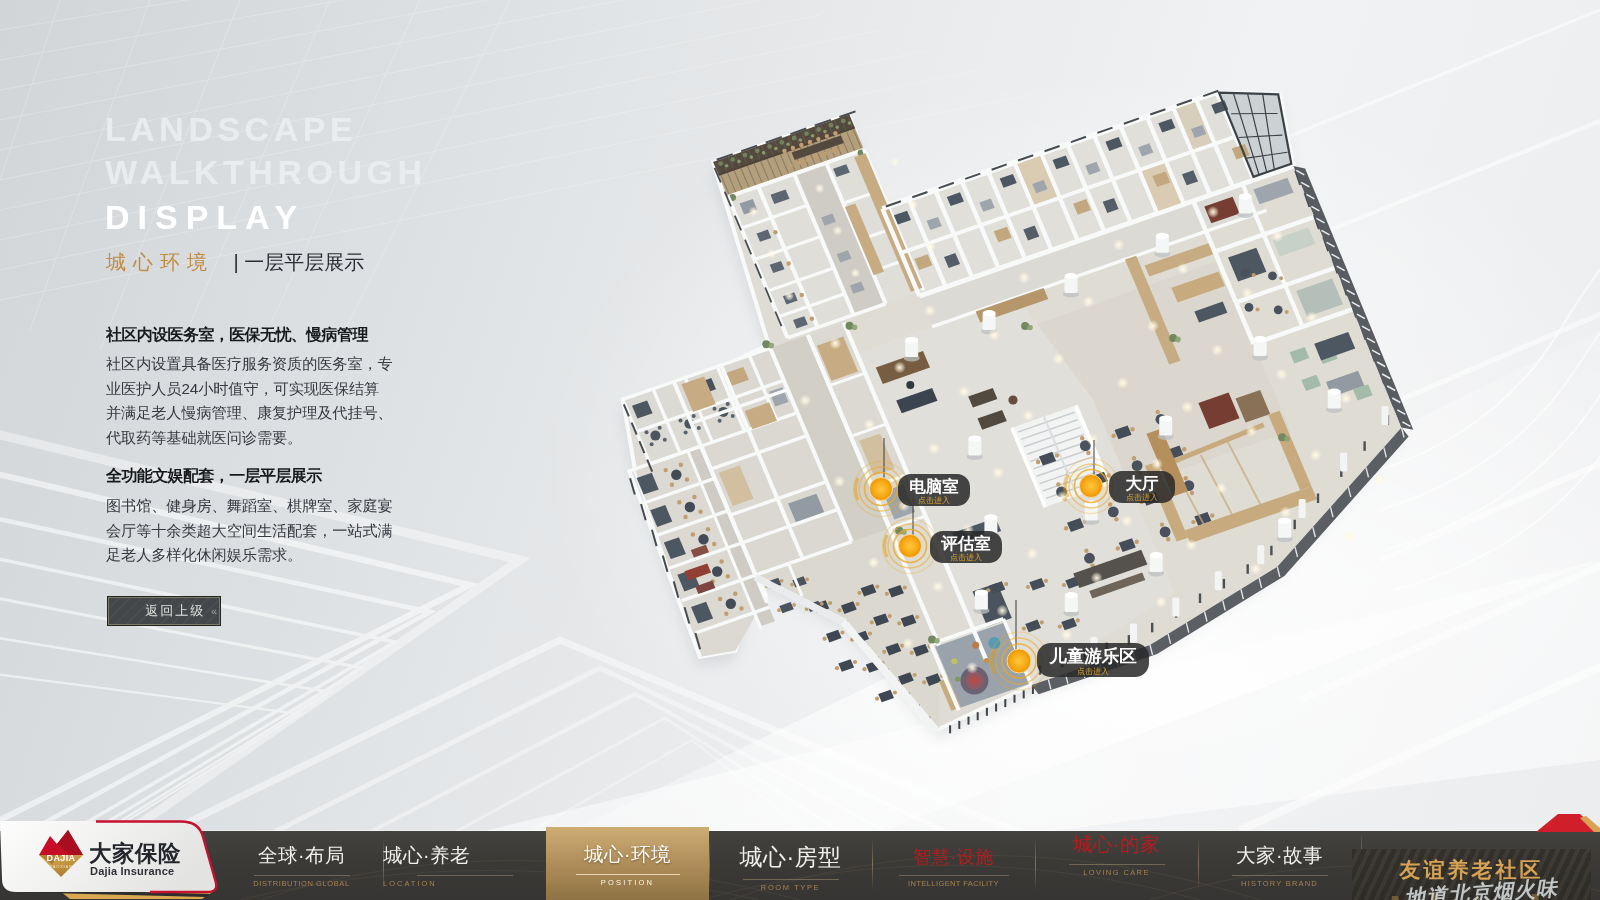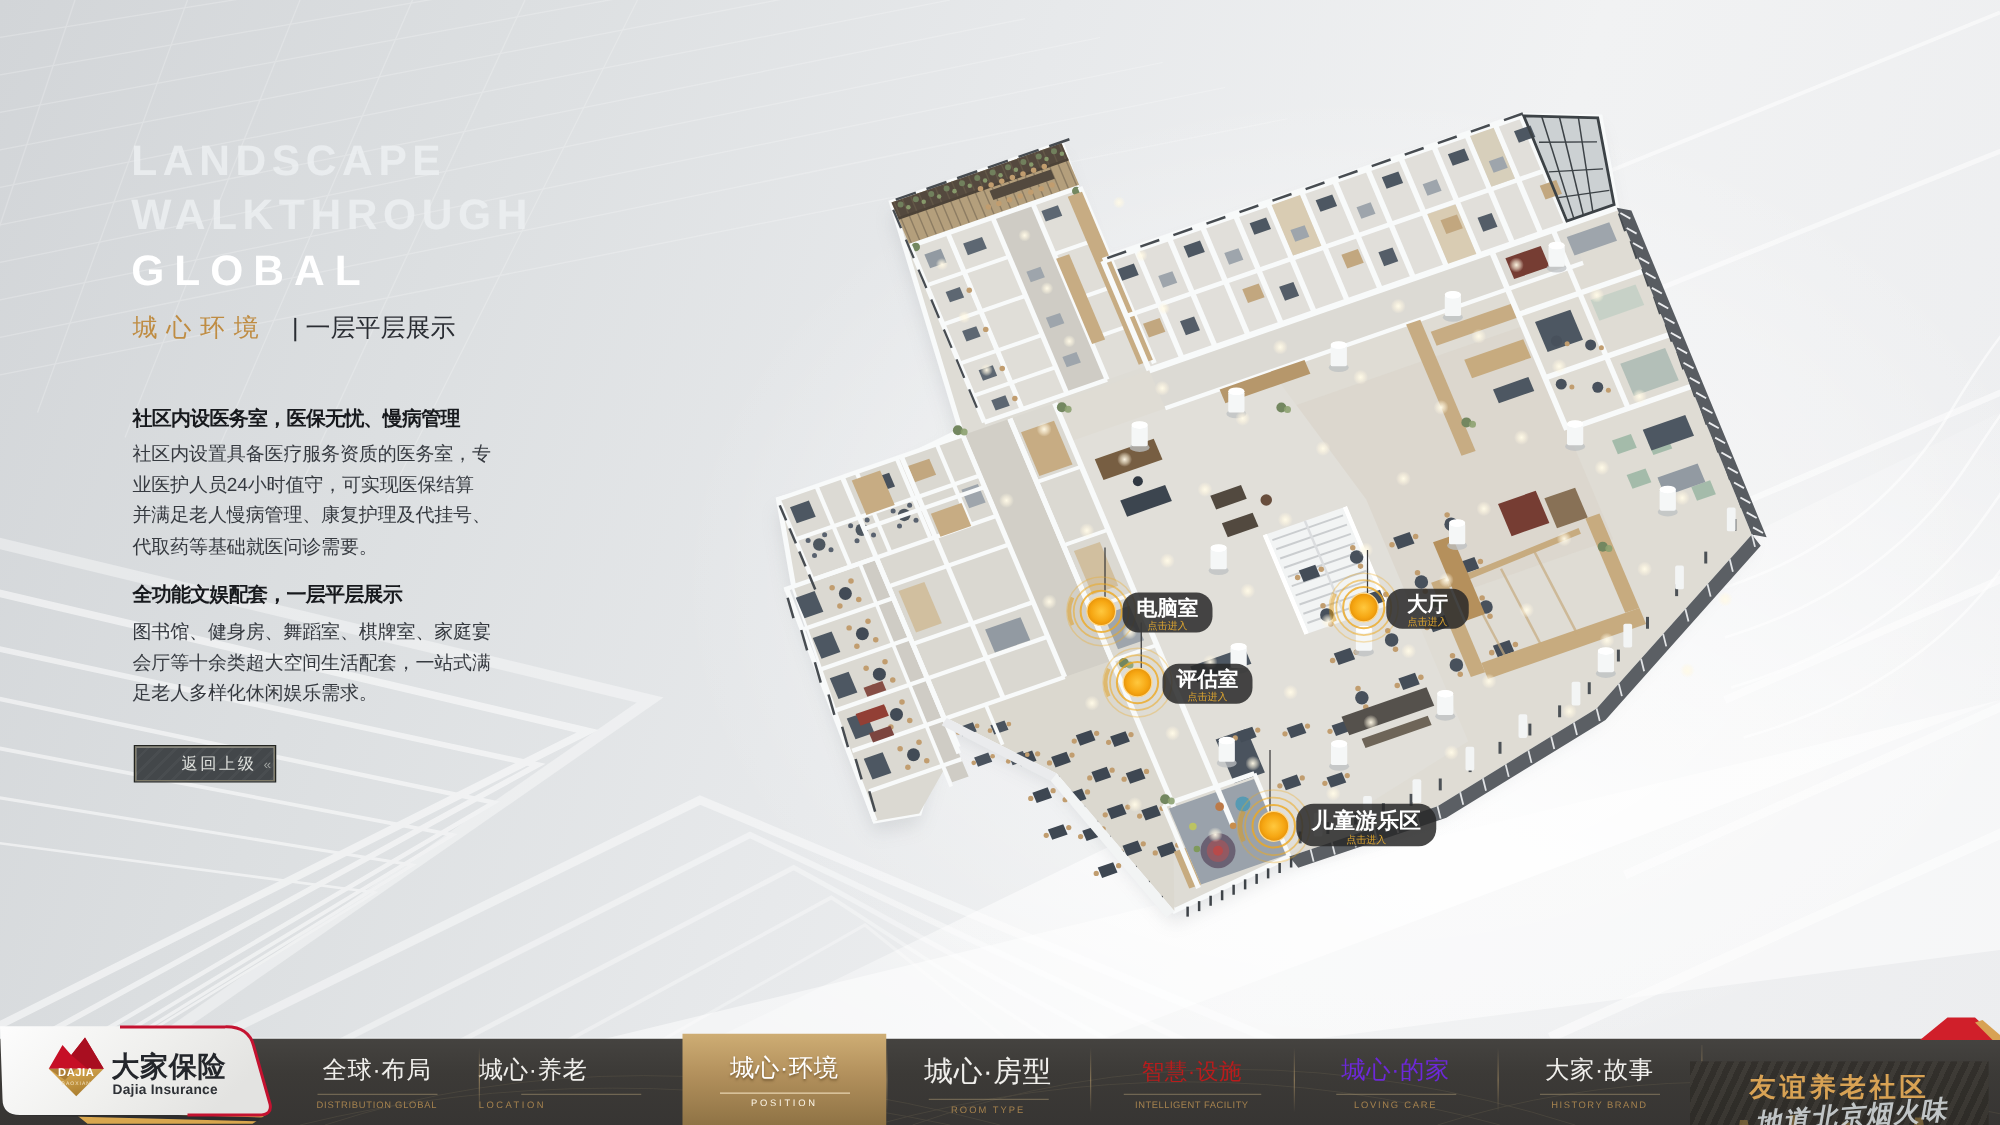--- a/index.html
+++ b/index.html
@@ -81,21 +81,21 @@
     <path d="M1380,470 Q1500,430 1560,330 T1640,240" stroke-width="2"></path>
     <path d="M1380,510 Q1510,470 1575,370 T1650,280" stroke-width="2"></path>
     <path d="M1385,550 Q1520,510 1590,410 T1660,320" stroke-width="2"></path>
     <path d="M1395,590 Q1535,550 1605,450 T1670,360" stroke-width="2"></path>
   </g>
 </svg>
 
 <div class="abs" style="left:105px;top:108px;color:#eef1f3;font-size:34px;font-weight:bold;letter-spacing:4.5px;line-height:43px;opacity:0.8">
   LANDSCAPE<br>WALKTHROUGH
 </div>
-<div class="abs" style="left:105px;top:198px;color:#ffffff;font-size:34px;font-weight:bold;letter-spacing:8px;">GLOBAL</div>
+<div class="abs" style="left:105px;top:198px;color:#ffffff;font-size:34px;font-weight:bold;letter-spacing:8px;">DISPLAY</div>
 
 <div class="abs" style="left:106px;top:249px;font-size:20px;font-weight:normal;">
   <span style="color:#bf8c42;letter-spacing:7px;">城心环境</span>
   <span style="color:#2a2d33;margin-left:14px;">| 一层平层展示</span>
 </div>
 
 <div class="abs" style="left:106px;top:325px;font-size:16px;font-weight:bold;color:#17191d;letter-spacing:-0.6px;">社区内设医务室，医保无忧、慢病管理</div>
 
 <div class="abs" style="left:106px;top:352px;font-size:15.2px;color:#363a40;line-height:24.6px;letter-spacing:-0.1px;white-space:nowrap;">社区内设置具备医疗服务资质的医务室，专<br>业医护人员24小时值守，可实现医保结算<br>并满足老人慢病管理、康复护理及代挂号、<br>代取药等基础就医问诊需要。</div>
 
@@ -999,21 +999,21 @@
   <div style="margin-top:3px;font-size:7.5px;color:#a5824e;letter-spacing:1.6px;">ROOM TYPE</div>
 </div>
 
 <div class="abs" style="left:872px;top:831px;width:163px;height:69px;text-align:center;">
   <div style="margin-top:14px;font-size:18px;color:#b91c1c;letter-spacing:0.5px;">智慧·设施</div>
   <div style="margin:6px auto 0;width:110px;border-top:1px solid rgba(180,160,120,0.45);"></div>
   <div style="margin-top:3px;font-size:7.5px;color:#a5824e;letter-spacing:0.4px;">INTELLIGENT FACILITY</div>
 </div>
 
 <div class="abs" style="left:1035px;top:831px;width:163px;height:69px;text-align:center;">
-  <div style="margin-top:11px;font-size:19.5px;color:#6d28d9;letter-spacing:0.5px;">城心·的家</div>
+  <div style="font-size:19.5px;color:#b91c1c;letter-spacing:0.5px;">城心·的家</div>
   <div style="margin:6px auto 0;width:96px;border-top:1px solid rgba(180,160,120,0.45);"></div>
   <div style="margin-top:3px;font-size:7.5px;color:#a5824e;letter-spacing:1.4px;">LOVING CARE</div>
 </div>
 
 <div class="abs" style="left:1198px;top:831px;width:163px;height:69px;text-align:center;">
   <div style="margin-top:11px;font-size:19.5px;color:#f0efec;letter-spacing:0.5px;">大家·故事</div>
   <div style="margin:6px auto 0;width:96px;border-top:1px solid rgba(180,160,120,0.45);"></div>
   <div style="margin-top:3px;font-size:7.5px;color:#a5824e;letter-spacing:1.2px;">HISTORY BRAND</div>
 </div>
 

